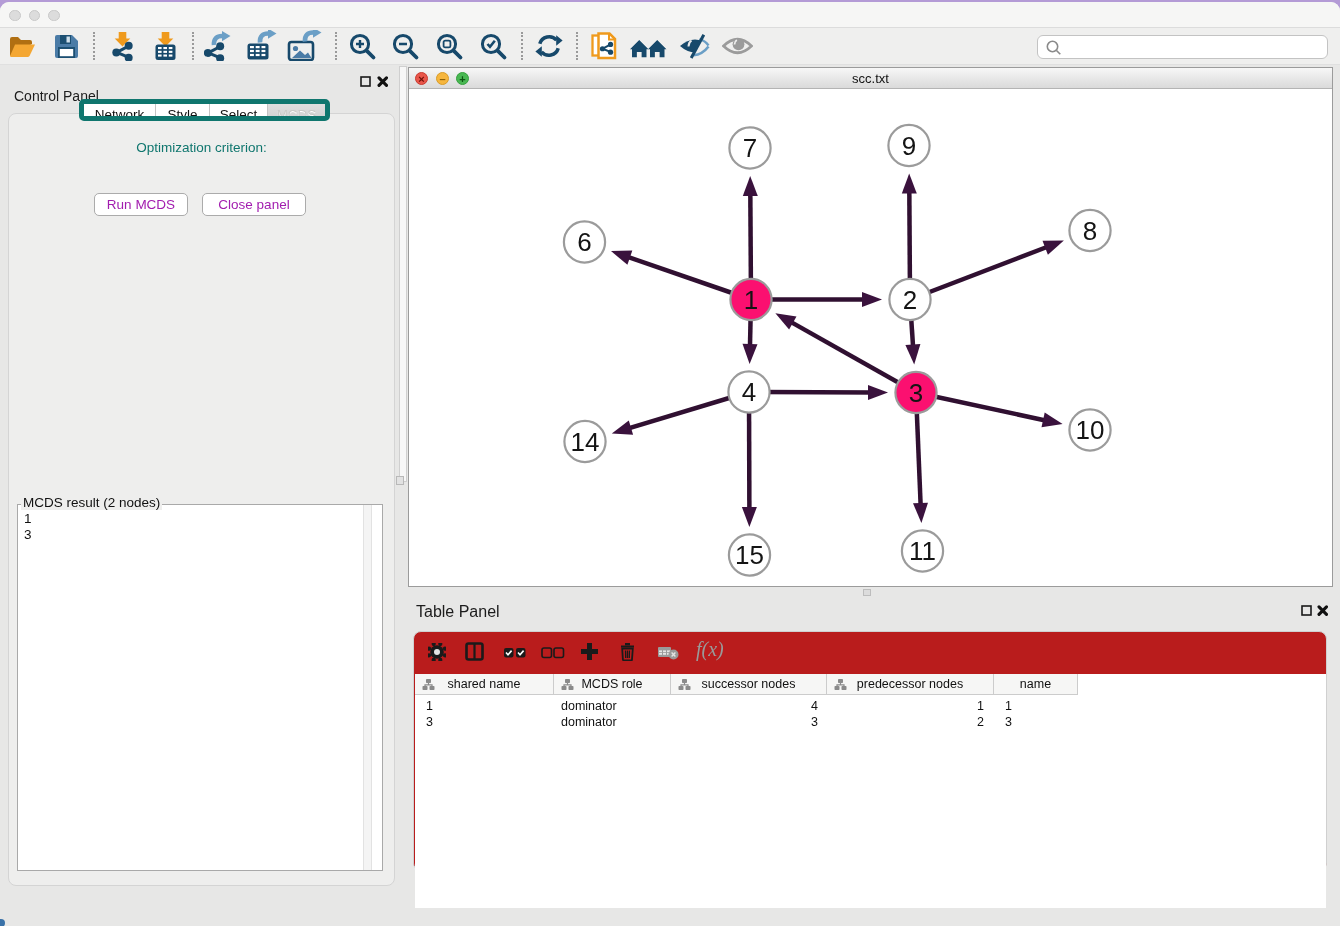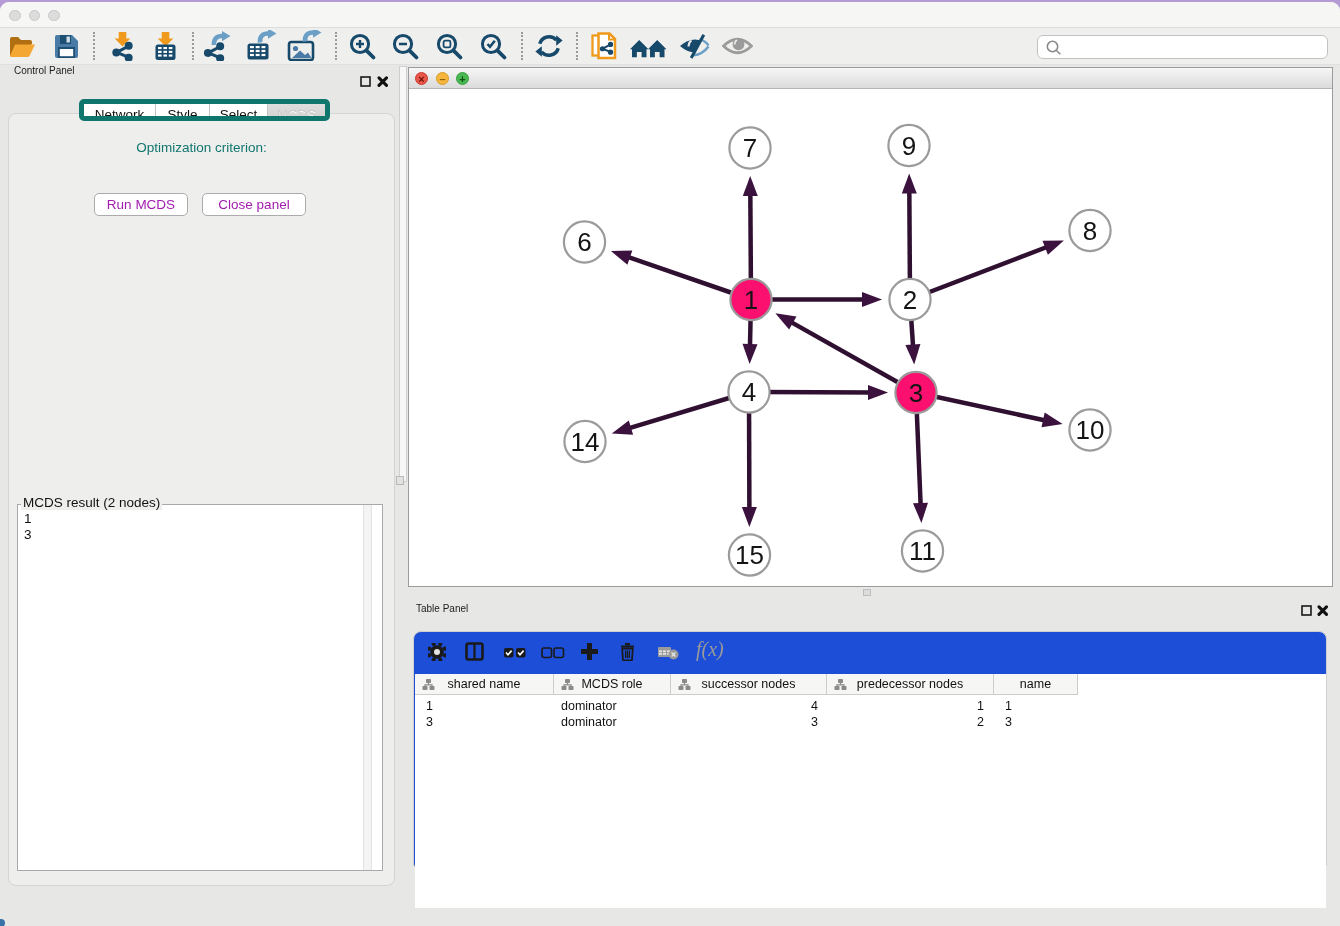--- a/index.html
+++ b/index.html
@@ -22,21 +22,21 @@
   background:#efefee; border-bottom:1px solid #e0e0e0; }
 .tsep { position:absolute; top:4px; height:28px; width:0;
   border-left:2px dotted #9a9a9a; }
 #searchbox { position:absolute; left:1037px; top:7px; width:291px; height:24px;
   background:#fff; border:1px solid #c3c3c3; border-radius:6px; }
 
 
 #main { position:absolute; left:0; top:63px; width:1340px; height:861px; background:#e7e7e6; }
 
 
-#cptitle { position:absolute; left:14px; top:0; font-size:10px; color:#1c1c1c; }
+#cptitle { position:absolute; left:14px; top:23px; font-size:14px; color:#1c1c1c; }
 #cpbox { position:absolute; left:8px; top:48px; width:387px; height:773px;
   background:#eeeeed; border:1px solid #d4d4d4; border-radius:8px; }
 .tabbar { position:absolute; display:flex; background:#fff; border:5px solid #0f766e;
   border-radius:5px; overflow:hidden; height:22px; }
 .tab { font-size:13.5px; color:#111; text-align:center; line-height:21px;
   border-right:1px solid #c4c4c4; }
 .tab:last-child { border-right:none; }
 .tabsel { background:linear-gradient(#dedede,#d4d4d4); color:#c9c9c6;
   text-shadow:0 1px 0 #ffffff; }
 #cptabs { left:79px; top:34px; }
@@ -66,23 +66,23 @@
 #nettitle { position:absolute; left:0; top:0; width:100%; height:21px;
   background:linear-gradient(#f7f7f7,#dadada); border-bottom:1px solid #b4b4b4; }
 #nettitle .t { position:absolute; width:100%; text-align:center; top:3px;
   font-size:13px; color:#111; }
 .wl { position:absolute; top:4px; width:13px; height:13px; border-radius:50%;
   font-size:11px; font-weight:bold; text-align:center; line-height:12px; }
 #hsplit-handle { position:absolute; left:863px; top:524px; width:8px; height:7px;
   background:#dcdcdc; border:1px solid #bdbdbd; }
 
 
-#tptitle { position:absolute; left:416px; top:538px; font-size:10px; color:#1c1c1c;text-align:center; }
+#tptitle { position:absolute; left:416px; top:538px; font-size:16px; color:#1c1c1c;text-align:center; }
 #tpbox { position:absolute; left:413px; top:566px; width:914px; height:240px;
-  background:#1d4ed8; border:1px solid #d0d0d0; border-radius:8px; }
+  background:#b91c1c; border:1px solid #d0d0d0; border-radius:8px; }
 #tptable { position:absolute; left:1px; top:42px; width:911px; height:234px; background:#fff; }
 #tphead { position:absolute; left:0; top:0; width:663px; height:21px;
   background:#f6f6f5; border-bottom:1px solid #cccccc; }
 .hcell { position:absolute; top:0; height:21px; border-right:1px solid #cccccc;
   font-size:12.5px; color:#111; text-align:center; line-height:21px; }
 .tcell { position:absolute; font-size:12.5px; color:#111; height:16px; line-height:16px; }
 #tabs2 { left:689px; top:801px; }
 
 #statusbar { position:absolute; left:0; top:828px; width:1340px; height:33px;
   background:#ececeb; border-top:1px solid #c9c9c9; }
@@ -258,20 +258,21 @@
     <div id="fstext">1<br>3</div>
 
     <div id="vscroll"></div>
     <div id="vhandle"></div>
 
     <div id="netwin">
       <div id="nettitle">
         <div class="wl" style="left:6px;background:#e9564a;border:0.5px solid #c93a31;color:#6e0f08">×</div>
         <div class="wl" style="left:27px;background:#f6b63e;border:0.5px solid #d99c28;color:#8a5d05">–</div>
         <div class="wl" style="left:47px;background:#49b852;border:0.5px solid #35a03e;color:#0c5412">+</div>
+        <div class="t">scc.txt</div>
       </div>
       <svg id="graph" style="position:absolute;left:0;top:21px" width="923" height="497" viewBox="0 0 923 497">
       <g stroke="#301031" stroke-width="4.5">
 <line x1="342.0" y1="210.5" x2="341.3" y2="101.0"></line>
 <line x1="342.0" y1="210.5" x2="215.2" y2="166.7"></line>
 <line x1="342.0" y1="210.5" x2="459.0" y2="210.5"></line>
 <line x1="342.0" y1="210.5" x2="340.9" y2="261.0"></line>
 <line x1="501.0" y1="210.5" x2="500.3" y2="98.5"></line>
 <line x1="501.0" y1="210.5" x2="641.8" y2="156.5"></line>
 <line x1="501.0" y1="210.5" x2="504.3" y2="261.6"></line>

